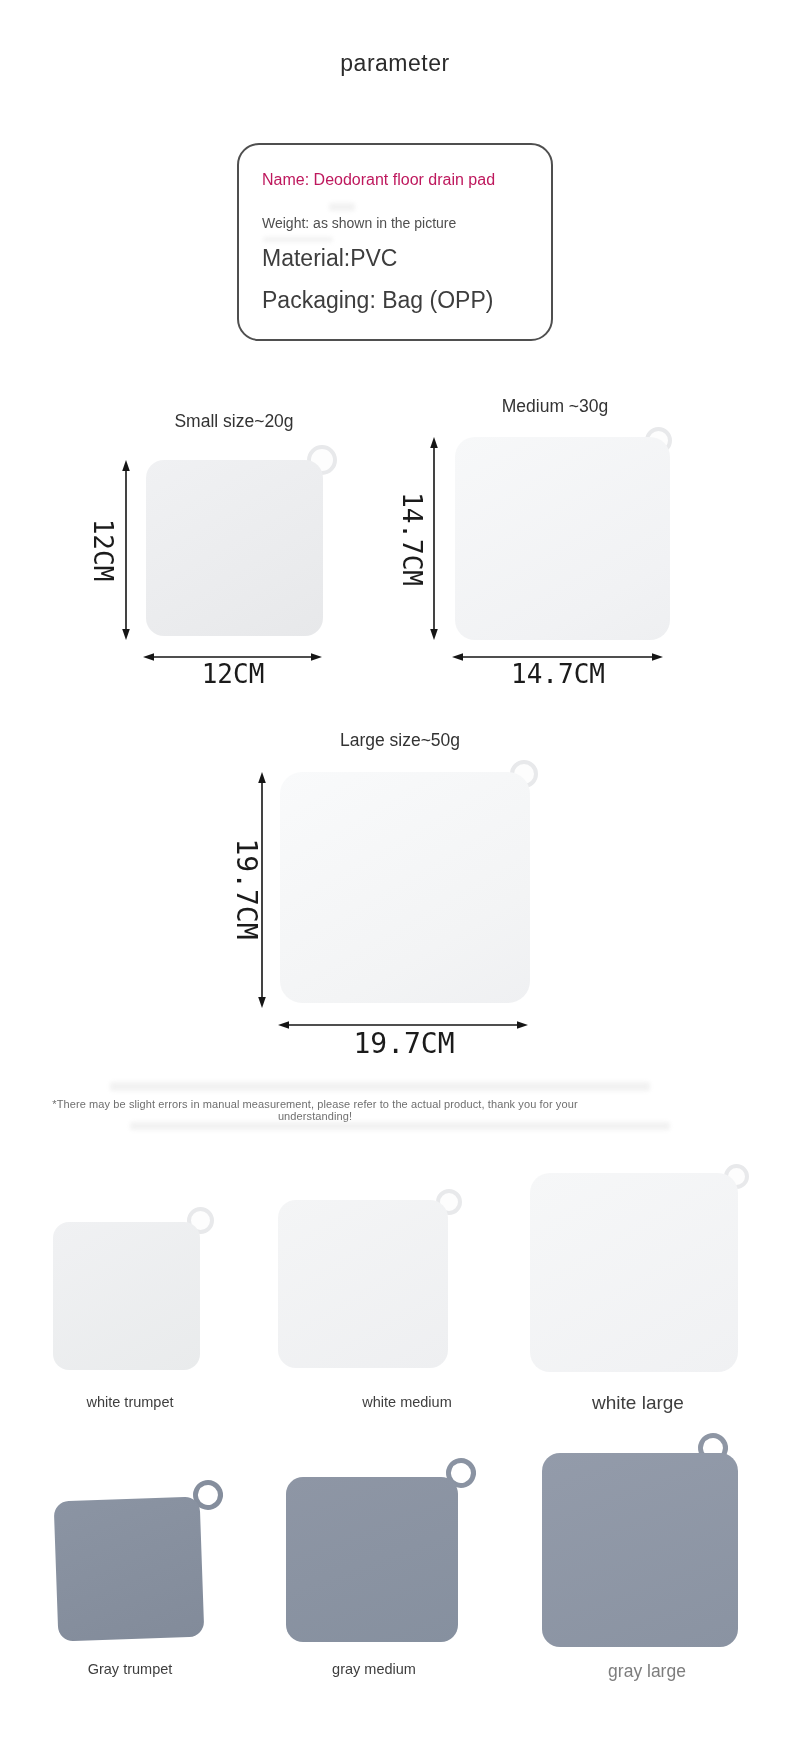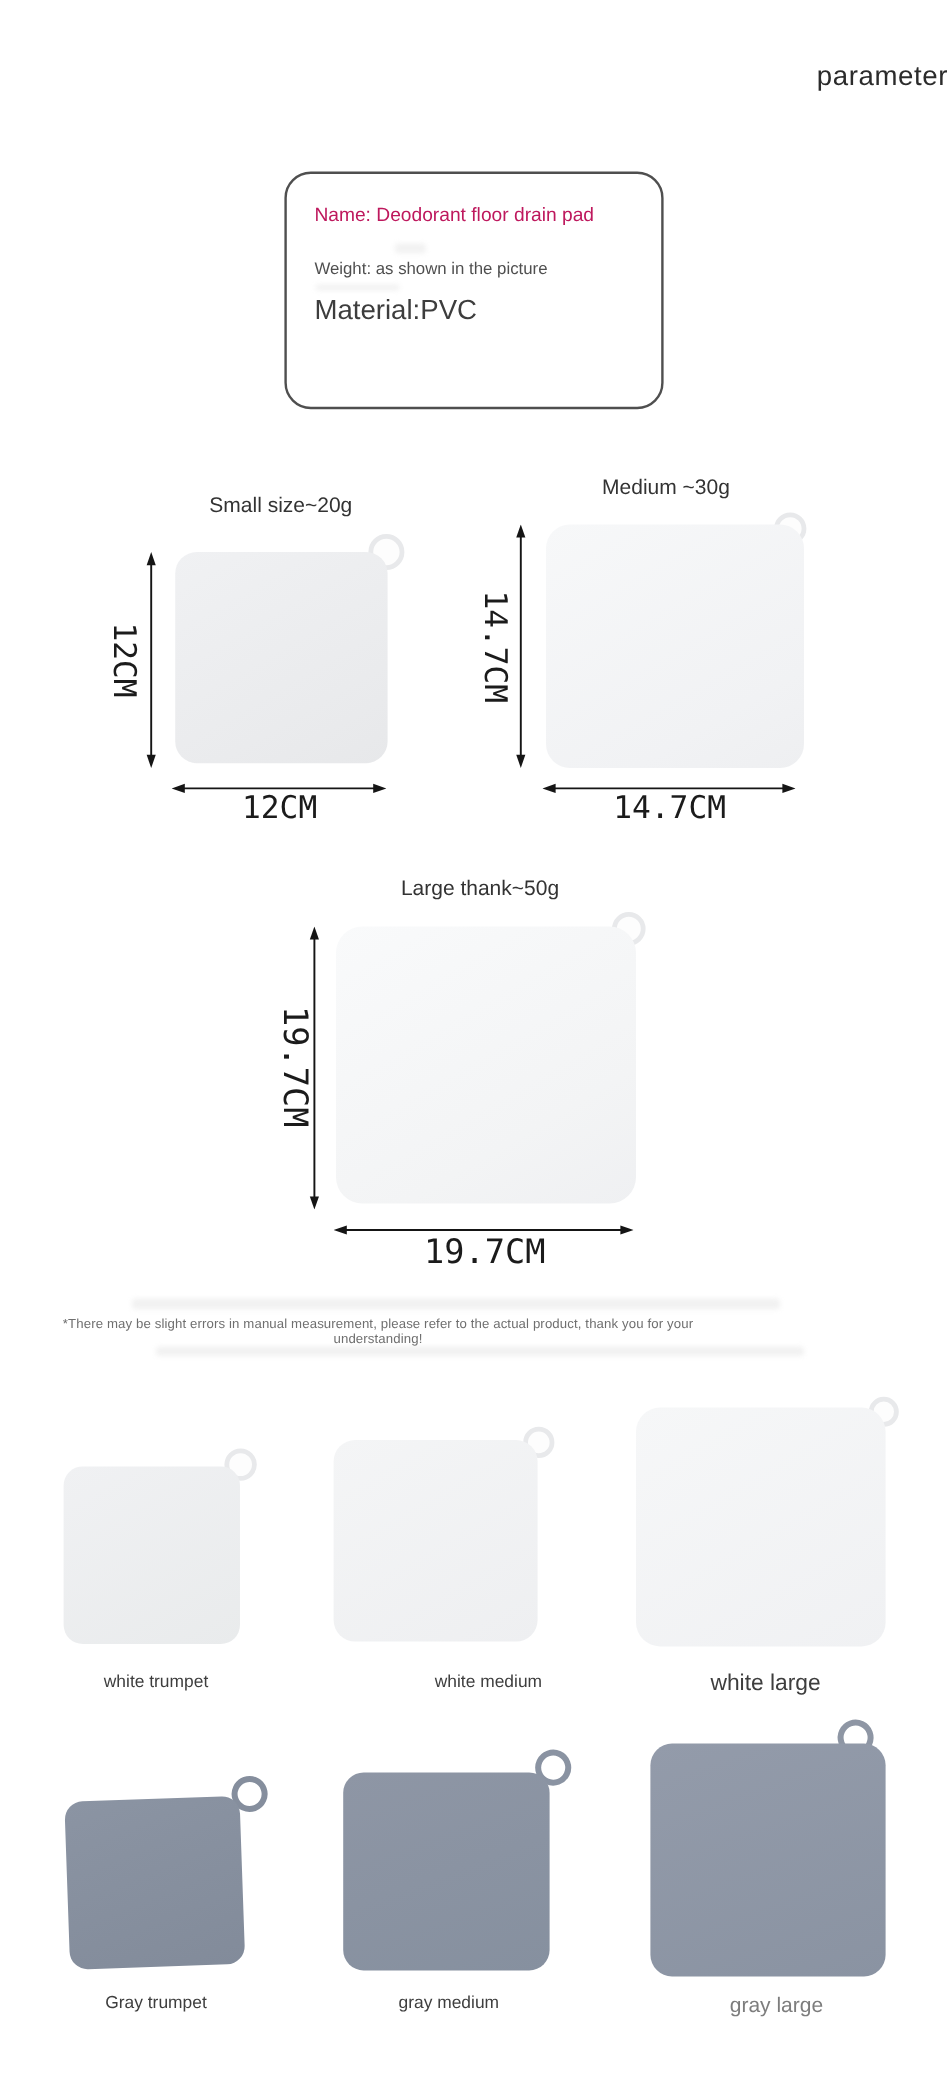--- a/index.html
+++ b/index.html
@@ -5,21 +5,21 @@
   html,body{margin:0;padding:0;background:#ffffff;}
   .page{
     position:relative; width:790px; height:1750px; margin:0 auto;
     background:#ffffff; overflow:hidden;
     font-family:"Liberation Sans", sans-serif; color:#2e2e2e;
   }
   .abs{position:absolute;}
   .center-xy{transform:translate(-50%,-50%); white-space:nowrap;}
 
   .page-title{
-    left:0; top:50px; width:790px; text-align:right;
+    left:0; top:50px; width:790px; text-align:center;
     font-size:23px; font-weight:500; color:#2b2b2b; letter-spacing:.5px;
   }
 
   .info-box{
     left:237px; top:143px; width:316px; height:198px;
     border:2px solid #4f4f4f; border-radius:22px; box-sizing:border-box;
     background:#fff;
   }
   .info-line{position:absolute; left:23px; white-space:nowrap;}
   .info-name{top:26px;  font-size:16px; color:#be185d;}
@@ -76,20 +76,21 @@
 <div class="page">
 
   <div class="abs page-title">parameter</div>
 
   <div class="abs info-box">
     <div class="info-line info-name">Name: Deodorant floor drain pad</div>
     <div class="abs smudge" style="left:90px; top:58px; width:26px; height:8px;"></div>
     <div class="info-line info-weight">Weight: as shown in the picture</div>
     <div class="abs smudge" style="left:24px; top:92px; width:70px; height:5px;"></div>
     <div class="info-line info-material">Material:PVC</div>
+    <div class="info-line info-packaging">Packaging: Bag (OPP)</div>
   </div>
 
   <div class="abs sec-label center-xy" style="left:234px; top:421px;text-align:center;">Small size~20g</div>
   <div class="abs ring ring-light" style="left:307px; top:445px; width:30px; height:30px;"></div>
   <div class="abs pad-small-diag"></div>
 
   <svg class="abs arrow-svg" style="left:120px; top:460px;" width="12" height="180" viewBox="0 0 12 180">
     <line x1="6" y1="9" x2="6" y2="171" stroke="#151515" stroke-width="1.6"></line>
     <polygon points="6,0 2.2,11 9.8,11" fill="#151515"></polygon>
     <polygon points="6,180 2.2,169 9.8,169" fill="#151515"></polygon>
@@ -114,21 +115,21 @@
   </svg>
   <div class="abs dim dim-26 dim-v" style="left:412px; top:539px;">14.7CM</div>
 
   <svg class="abs arrow-svg" style="left:452px; top:651px;" width="211" height="12" viewBox="0 0 211 12">
     <line x1="9" y1="6" x2="202" y2="6" stroke="#151515" stroke-width="1.6"></line>
     <polygon points="0,6 11,2.2 11,9.8" fill="#151515"></polygon>
     <polygon points="211,6 200,2.2 200,9.8" fill="#151515"></polygon>
   </svg>
   <div class="abs dim dim-26 center-xy" style="left:558px; top:674px;">14.7CM</div>
 
-  <div class="abs sec-label center-xy" style="left:400px; top:740px;">Large thank~50g</div>
+  <div class="abs sec-label center-xy" style="left:400px; top:740px;">Large size~50g</div>
   <div class="abs ring ring-light" style="left:510px; top:760px; width:28px; height:28px;"></div>
   <div class="abs pad-large-diag"></div>
 
   <svg class="abs arrow-svg" style="left:256px; top:772px;" width="12" height="236" viewBox="0 0 12 236">
     <line x1="6" y1="9" x2="6" y2="227" stroke="#151515" stroke-width="1.6"></line>
     <polygon points="6,0 2.2,11 9.8,11" fill="#151515"></polygon>
     <polygon points="6,236 2.2,225 9.8,225" fill="#151515"></polygon>
   </svg>
   <div class="abs dim dim-28 dim-v" style="left:246px; top:889px;">19.7CM</div>
 

